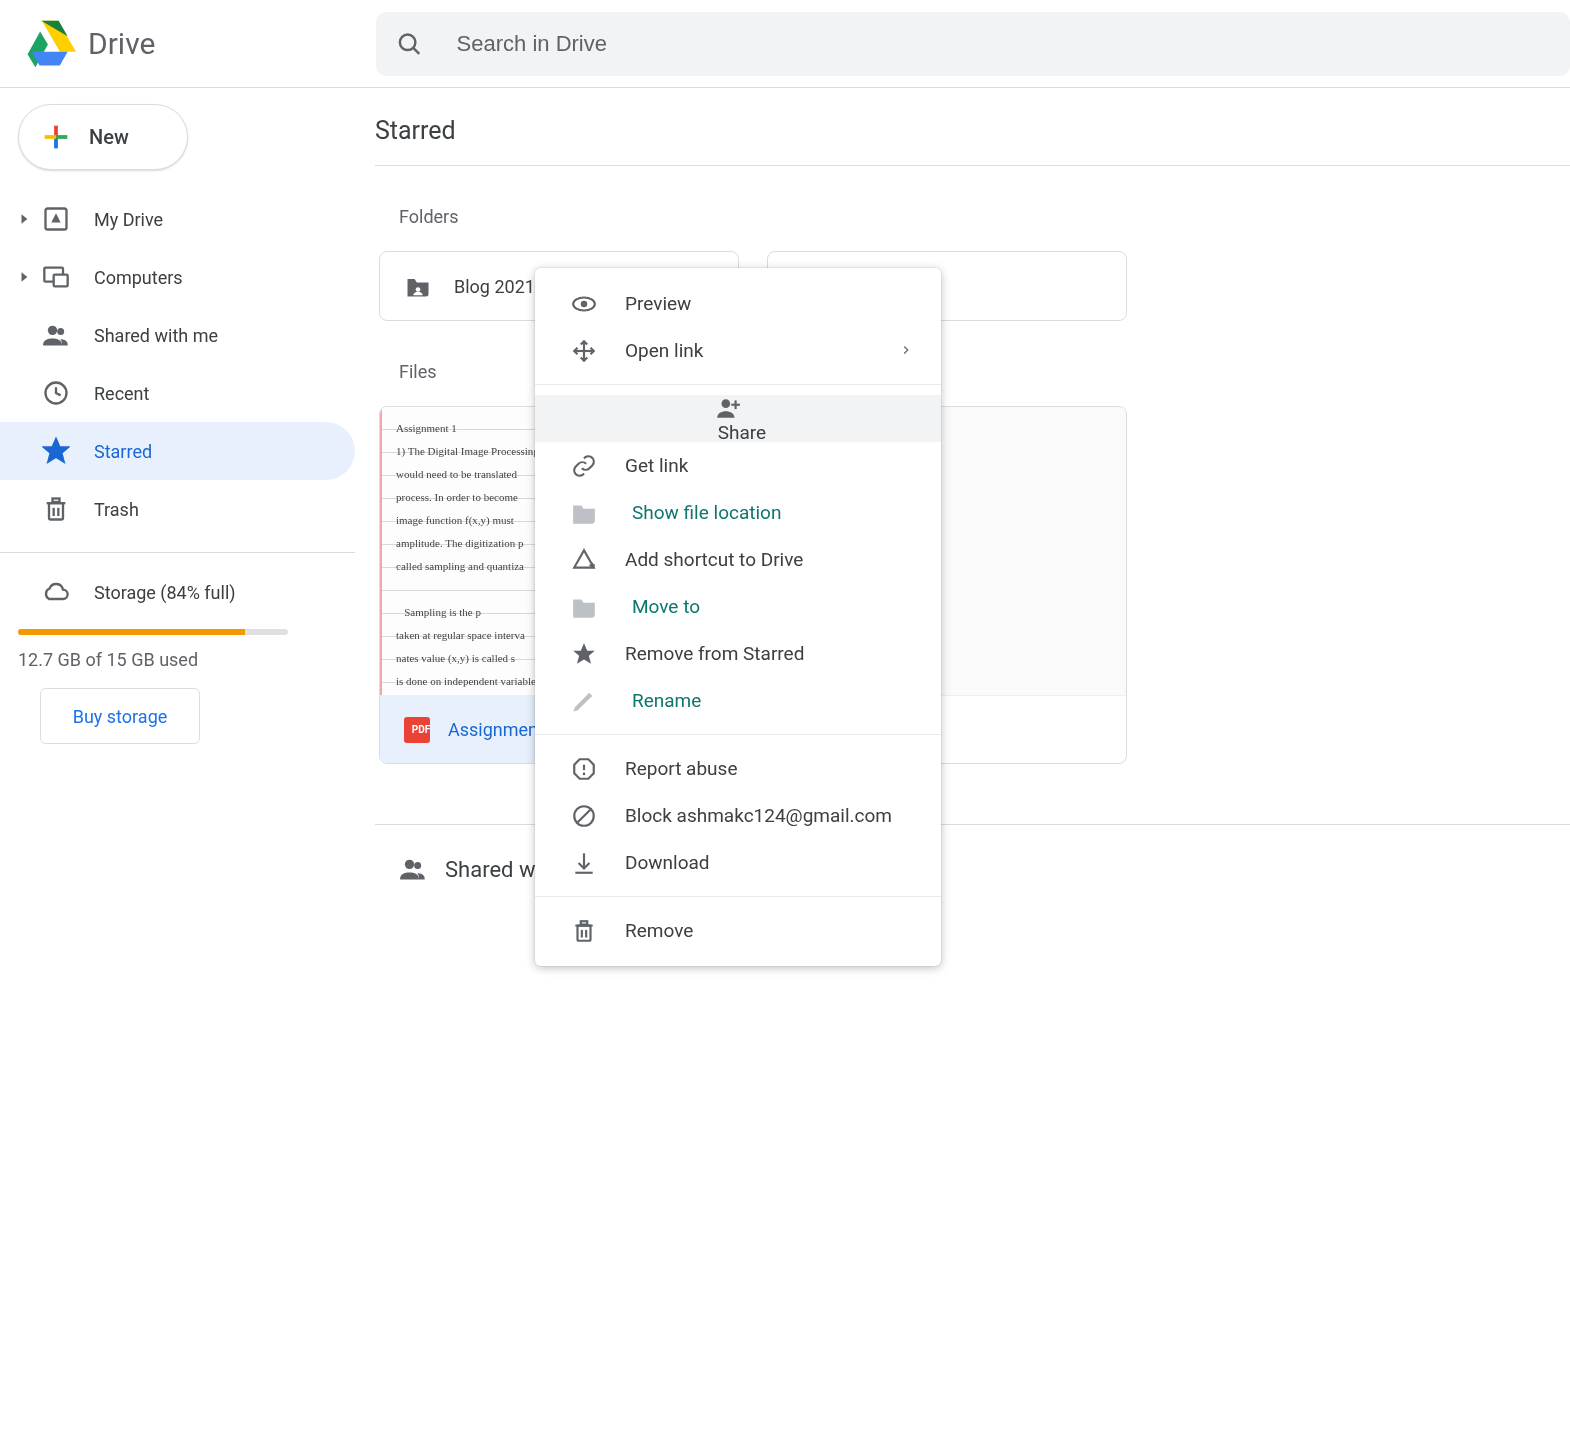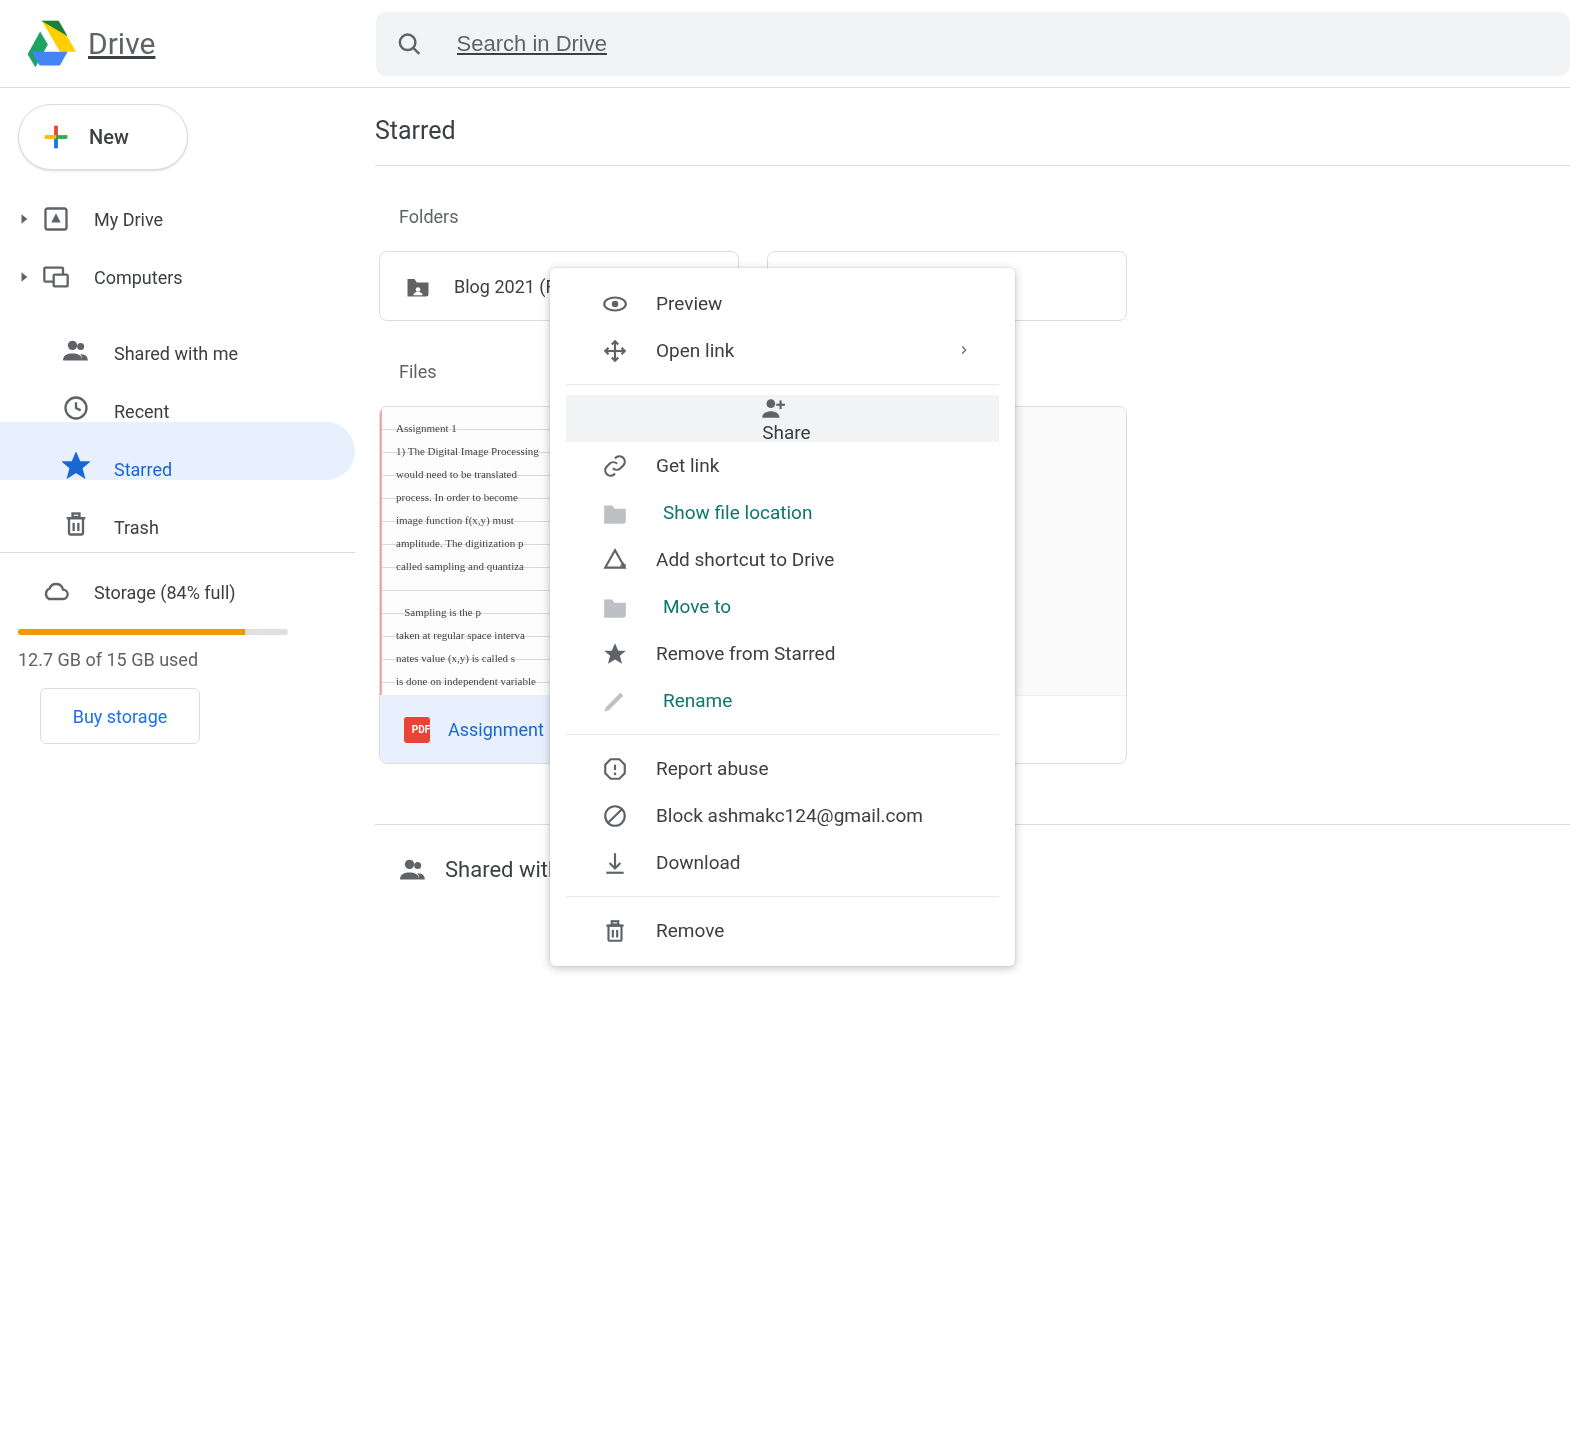--- a/index.html
+++ b/index.html
@@ -11,21 +11,20 @@
     background: #fff;
     width: 1570px;
     height: 1442px;
     overflow: hidden;
   }
   .header {
     display: flex;
     align-items: center;
     height: 88px;
     border-bottom: 1px solid #dadce0;
-    text-decoration: underline;
   }
   .logo-area {
     width: 376px;
     display: flex;
     align-items: center;
     padding-left: 24px;
   }
   .drive-logo { width: 52px; height: 48px; }
   .drive-label {
     font-size: 30px;
@@ -88,21 +87,21 @@
     color: #3c4043;
   }
   .nav-item.selected {
     background: #e8f0fe;
     color: #1967d2;
   }
   .nav-item.selected .nav-icon path,
   .nav-item.selected .nav-icon polygon,
   .nav-item.selected .nav-icon rect { fill: #1967d2; stroke: #1967d2; }
   .nav-item .arrow { width: 14px; margin-right: 10px; color: #5f6368; }
-  .nav-item.noarrow { padding-left: 62px; align-items: flex-end; }
+  .nav-item.noarrow { padding-left: 42px; }
   .nav-icon { width: 28px; height: 28px; color: #5f6368; margin-right: 24px; }
   .divider { height: 1px; background: #dadce0; margin: 14px 0; }
   .storage-row {
     height: 50px;
     display: flex;
     align-items: center;
     padding-left: 42px;
     font-size: 18px;
     color: #3c4043;
   }
@@ -215,26 +214,26 @@
     align-items: center;
     padding-left: 24px;
   }
   .shared-icon { width: 28px; height: 28px; color: #5f6368; margin-right: 18px; }
   .shared-label { font-size: 22px; color: #3c4043; }
 
   
   .ctx-menu {
     position: absolute;
     top: 180px;
-    left: 195px;
-    width: 465px;
+    left: 180px;
+    width: 406px;
     background: #fff;
     border-radius: 6px;
     box-shadow: 0 2px 10px rgba(0,0,0,.25), 0 0 0 1px rgba(0,0,0,.04);
-    padding: 12px 16px;
+    padding: 12px 0;
     z-index: 100;
   }
   .ctx-item {
     height: 47px;
     display: flex;
     align-items: center;
     padding: 0 28px 0 36px;
     font-size: 19px;
     color: #3c4043;
     cursor: pointer;

